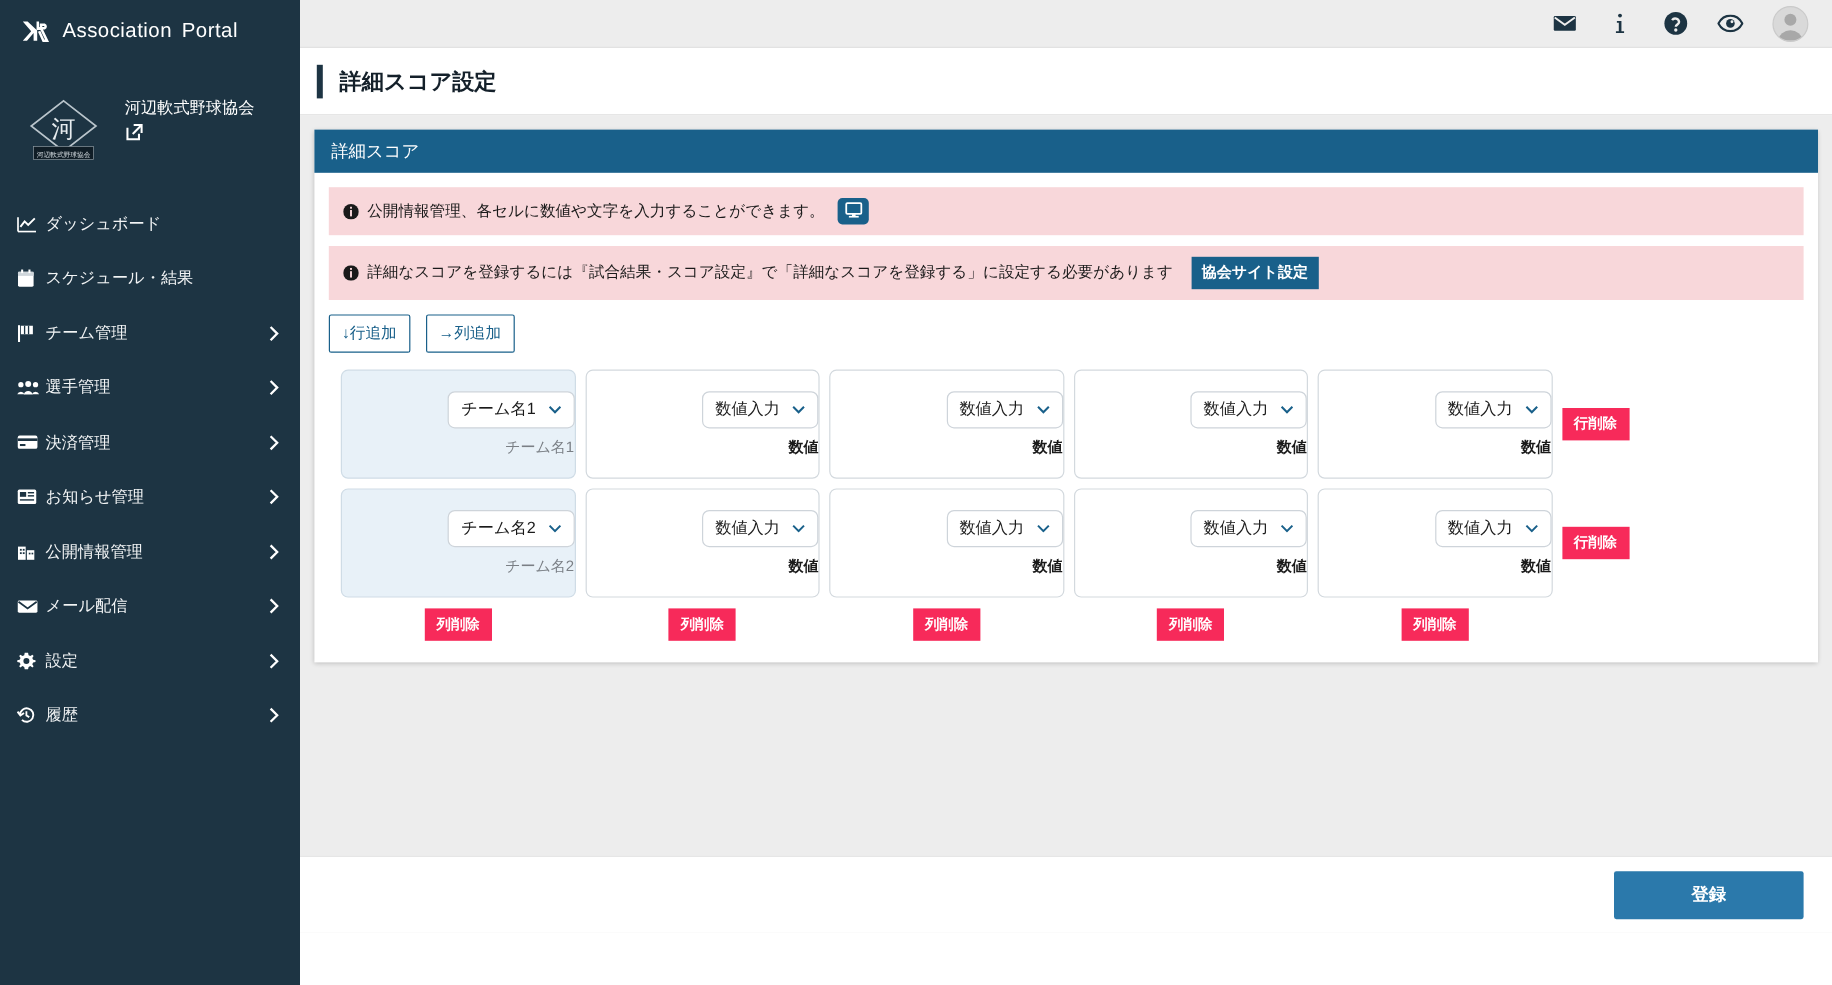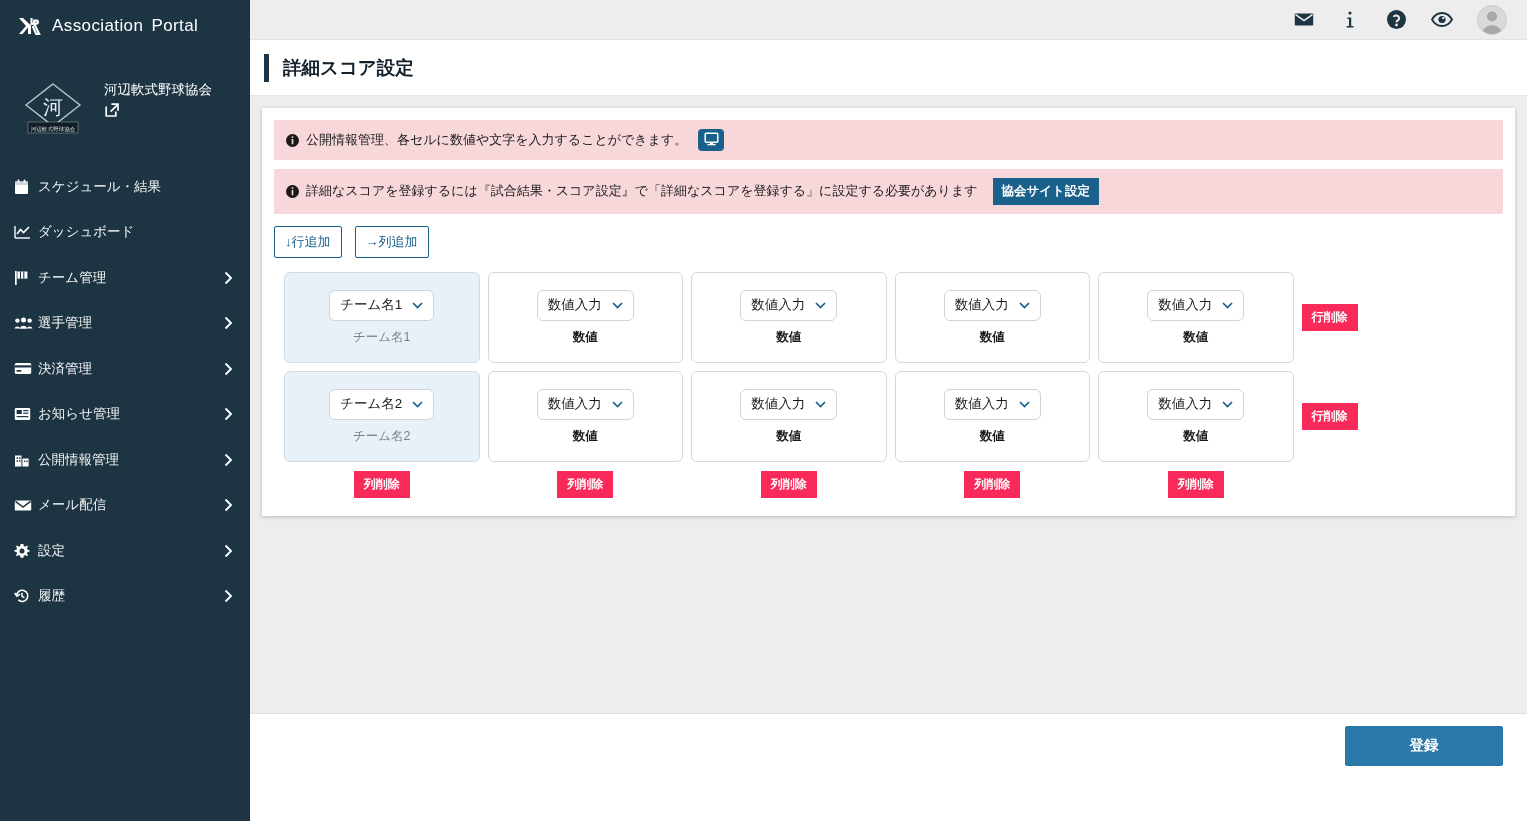--- a/index.html
+++ b/index.html
@@ -138,21 +138,21 @@
     border-radius: 2px; white-space: nowrap;
   }
 
   .grid-wrap { position: relative; padding-left: 10px; }
   .grid-row { display: flex; align-items: stretch; gap: 0; margin-bottom: 0; }
   .cellslot { width: 203.5px; flex: 0 0 203.5px; padding: 0 8px 0 0; }
   .cell {
     border: 1px solid #d3d9de; border-radius: 6px;
     height: 91px; background: #ffffff;
     display: flex; flex-direction: column;
-    align-items: center; justify-content: center; gap: 8px;
+    align-items: flex-end; justify-content: center; gap: 8px;
   }
   .cell.team { background: #e8f1f8; border-color: #cfdce6; }
   .sel {
     border: 1px solid #ced4da; border-radius: 6px;
     background: #fff; height: 31px; min-width: 95px;
     display: flex; align-items: center; justify-content: center; gap: 10px;
     padding: 0 10px; font-size: 13.5px; color: #1a1a1a; cursor: pointer;
   }
   .sel .chev { color: #19608a; display: flex; }
   .cell-sub { font-size: 12.5px; color: #7a7f85; }
@@ -215,39 +215,39 @@
             <path d="M13.4 2.8 L6.6 9.6" fill="none" stroke="#ffffff" stroke-width="1.7"></path>
           </svg>
         </span>
       </div>
     </div>
 
     <nav class="nav">
 
       <div class="nav-item">
         <span class="nav-ic">
+          <svg width="17" height="14" viewBox="0 0 17 14">
+              <path d="M1 13 L1 1" stroke="#fff" stroke-width="1.4" fill="none"></path>
+              <path d="M1 13 L16 13" stroke="#fff" stroke-width="1.4" fill="none"></path>
+              <path d="M3 9 L6.5 4.5 L9.5 7.5 L15 2" stroke="#fff" stroke-width="1.6" fill="none"></path>
+            </svg>
+        </span>
+        <span class="nav-label">ダッシュボード</span>
+      </div>
+
+      <div class="nav-item">
+        <span class="nav-ic">
           <svg width="15" height="16" viewBox="0 0 15 16">
               <rect x="1" y="2.5" width="13" height="12.5" rx="1.2" fill="#fff"></rect>
               <rect x="1" y="2.5" width="13" height="3.4" fill="#cfd6db"></rect>
               <rect x="3.6" y="0.6" width="1.7" height="3" fill="#fff"></rect>
               <rect x="9.7" y="0.6" width="1.7" height="3" fill="#fff"></rect>
             </svg>
         </span>
         <span class="nav-label">スケジュール・結果</span>
-      </div>
-
-      <div class="nav-item">
-        <span class="nav-ic">
-          <svg width="17" height="14" viewBox="0 0 17 14">
-              <path d="M1 13 L1 1" stroke="#fff" stroke-width="1.4" fill="none"></path>
-              <path d="M1 13 L16 13" stroke="#fff" stroke-width="1.4" fill="none"></path>
-              <path d="M3 9 L6.5 4.5 L9.5 7.5 L15 2" stroke="#fff" stroke-width="1.6" fill="none"></path>
-            </svg>
-        </span>
-        <span class="nav-label">ダッシュボード</span>
       </div>
 
 
       <div class="nav-item">
         <span class="nav-ic">
           <svg width="15" height="16" viewBox="0 0 15 16">
               <rect x="1" y="1" width="1.7" height="14" fill="#fff"></rect>
               <path d="M3.4 1.5 L13.4 1.5 L13.4 8.6 L3.4 8.6 Z" fill="#fff"></path>
               <path d="M6.5 1.5 L6.5 8.6 M9.8 1.5 L9.8 8.6" stroke="#1d3443" stroke-width="1.1"></path>
             </svg>
@@ -420,20 +420,21 @@
       </span>
     </div>
 
     <div class="pagehead">
       <span class="pagehead-bar"></span>
       <span class="pagehead-title">詳細スコア設定</span>
     </div>
 
     <div class="content">
       <section class="panel">
+        <div class="panel-head">詳細スコア</div>
 
         <div class="panel-body">
 
           <div class="alert">
             <span class="alert-ic">
               <svg width="13" height="13" viewBox="0 0 13 13">
                   <circle cx="6.5" cy="6.5" r="6.5" fill="#1a1a1a"></circle>
                   <rect x="5.7" y="2.3" width="1.6" height="1.6" fill="#f8d7da"></rect>
                   <rect x="5.7" y="5" width="1.6" height="5.3" fill="#f8d7da"></rect>
                 </svg>

